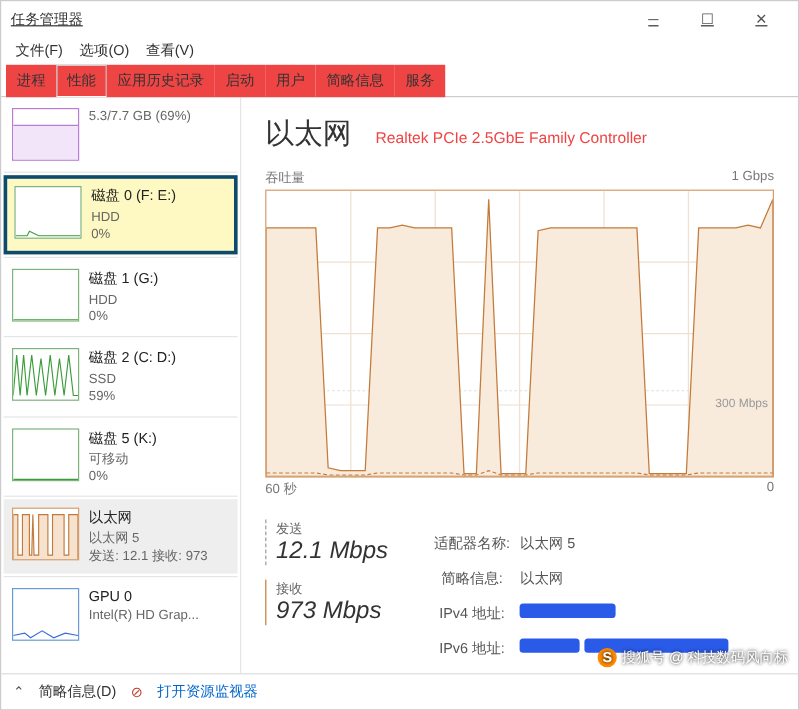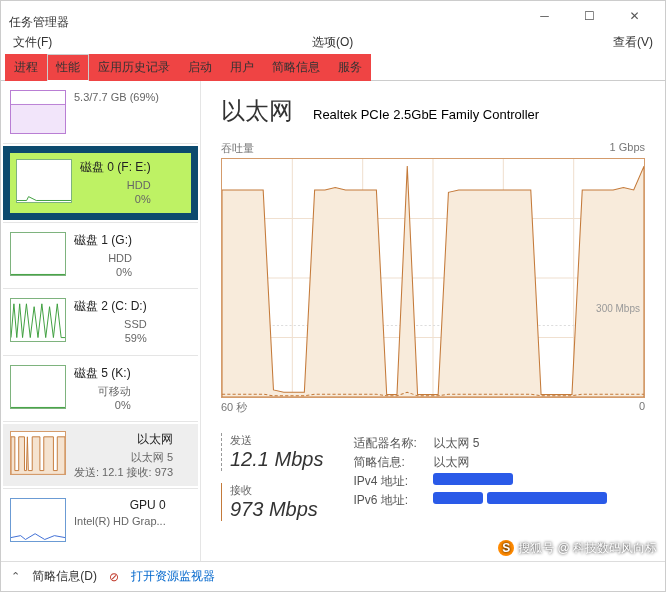--- a/index.html
+++ b/index.html
@@ -1,50 +1,50 @@
 <!DOCTYPE html>
 <html><head>
 <meta charset="utf-8">
 <style>
 * { margin: 0; padding: 0; box-sizing: border-box; font-family: "Microsoft YaHei", "Segoe UI", sans-serif; }
 body { background: #fff; width: 666px; height: 592px; display: flex; flex-direction: column; font-size: 12px; color: #333; position: relative; border: 1px solid #ccc; }
-.titlebar { height: 30px; display: flex; align-items: flex-end; padding: 0 8px; }
+.titlebar { height: 30px; display: flex; align-items: center; padding: 0 8px; text-decoration: underline; }
 .titlebar .title { flex: 1; font-size: 12px; }
 .titlebar .winbtn { width: 45px; height: 30px; display: flex; align-items: center; justify-content: center; color: #555; }
-.menubar { height: 22px; display: flex; align-items: center; padding: 0 6px; gap: 2px; justify-content: space-between; }
+.menubar { height: 22px; display: flex; align-items: center; padding: 0 6px; gap: 2px; }
 .menubar span { padding: 2px 6px; }
 .tabs { display: flex; border-bottom: 1px solid #ccc; padding: 0 4px; }
 .tab { padding: 4px 8px; border: 1px solid transparent; border-bottom: none; position: relative; top: 1px; background: #ef4444; }
 .tab.active { border-color: #ccc; border-bottom: 1px solid #fff; }
 .content { flex: 1; display: flex; overflow: hidden; }
 .sidebar { width: 200px; border-right: 1px solid #e5e5e5; overflow-y: auto; padding: 2px; }
-.side-item { display: flex; align-items: flex-start; padding: 6px; gap: 8px; border: 1px solid transparent; text-align: right; }
-.side-item.selected { background: #bef264; border: 7px solid #0c4a6e; }
+.side-item { display: flex; align-items: flex-start; padding: 6px; gap: 8px; border: 1px solid transparent; }
+.side-item.selected { background: #fef9c3; border: 3px solid #0c4a6e; }
 .side-item.eth-active { background: #eee; }
 .thumb { width: 56px; height: 44px; border: 1px solid #999; background: #fff; position: relative; overflow: hidden; flex-shrink: 0; }
 .thumb.green { border-color: #7eb37e; }
 .thumb.orange { border-color: #d49b6b; }
 .thumb.blue { border-color: #6b9bd4; }
 .side-info .name { font-size: 12px; color: #222; margin-bottom: 2px; }
 .side-info .sub { font-size: 11px; color: #666; line-height: 1.3; }
 .side-divider { border-top: 1px solid #e5e5e5; margin: 2px 0; }
 .main { flex: 1; padding: 14px 20px 10px 20px; display: flex; flex-direction: column; }
 .main-header { display: flex; align-items: baseline; gap: 20px; margin-bottom: 14px; }
 .main-title { font-size: 24px; font-weight: 400; }
-.main-sub { font-size: 13px; color: #000000; }
+.main-sub { font-size: 13px; color: #ef4444; }
 .chart-row { display: flex; justify-content: space-between; font-size: 11px; color: #777; }
 .chart { border: 1px solid #d49b6b; height: 240px; position: relative; background: #fff; margin: 2px 0; }
 .chart svg { width: 100%; height: 100%; display: block; }
 .stats { display: flex; margin-top: 18px; gap: 30px; }
 .stats-left { display: flex; flex-direction: column; gap: 12px; }
 .stat-block { border-left: 1px dotted #999; padding-left: 8px; }
 .stat-label { font-size: 11px; color: #666; }
 .stat-value { font-size: 20px; color: #333; font-style: italic; }
 .stats-right { flex: 1; font-size: 12px; color: #555; }
-.stats-right .row { display: flex; margin: 2px 0; }
+.stats-right .row { display: flex; margin: 12px 0; text-align: center; }
 .stats-right .row .k { width: 80px; }
 .redact { background: #2a5ae8; color: #2a5ae8; border-radius: 3px; display: inline-block; height: 12px; }
 .footer { height: 30px; border-top: 1px solid #ddd; display: flex; align-items: center; padding: 0 10px; gap: 12px; }
 .footer .icon-up { font-size: 11px; color: #555; }
 .footer .link { color: #0066cc; }
 .watermark { position: absolute; right: 8px; bottom: 34px; font-size: 12px; color: #fff; text-shadow: 0 0 3px #000; }
 .watermark .s { background: #ff8a00; color:#fff; border-radius:50%; width:16px; height:16px; display:inline-flex; align-items:center; justify-content:center; font-weight:bold; margin-right:4px;}
 </style>
 </head>
 <body>
@@ -172,21 +172,21 @@
           <line x1="200" y1="0" x2="200" y2="240" stroke="#f0e0d0"></line>
           <line x1="266.6666666666667" y1="0" x2="266.6666666666667" y2="240" stroke="#f0e0d0"></line>
           <line x1="333.3333333333333" y1="0" x2="333.3333333333333" y2="240" stroke="#f0e0d0"></line>
           <line x1="0" y1="60" x2="400" y2="60" stroke="#f0e0d0"></line>
           <line x1="0" y1="120" x2="400" y2="120" stroke="#f0e0d0"></line>
           <line x1="0" y1="180" x2="400" y2="180" stroke="#f0e0d0"></line>
           <line x1="0" y1="168" x2="400" y2="168" stroke="#ddd" stroke-dasharray="2,2"></line>
           <path d="M0 31.19999999999999 L0 31.19999999999999 L9.75609756097561 31.19999999999999 L19.51219512195122 31.19999999999999 L29.268292682926827 31.19999999999999 L39.02439024390244 31.19999999999999 L48.78048780487805 232.8 L58.536585365853654 235.2 L68.29268292682927 235.2 L78.04878048780488 235.2 L87.8048780487805 31.19999999999999 L97.5609756097561 31.19999999999999 L107.31707317073172 28.80000000000001 L117.07317073170731 31.19999999999999 L126.82926829268293 31.19999999999999 L136.58536585365854 31.19999999999999 L146.34146341463415 31.19999999999999 L156.09756097560975 237.6 L165.85365853658536 237.6 L175.609756097561 7.200000000000017 L185.3658536585366 237.6 L195.1219512195122 237.6 L204.8780487804878 237.6 L214.63414634146343 33.599999999999994 L224.39024390243904 31.19999999999999 L234.14634146341461 31.19999999999999 L243.90243902439025 31.19999999999999 L253.65853658536585 31.19999999999999 L263.4146341463415 31.19999999999999 L273.1707317073171 31.19999999999999 L282.9268292682927 31.19999999999999 L292.6829268292683 31.19999999999999 L302.4390243902439 237.6 L312.1951219512195 237.6 L321.95121951219517 237.6 L331.7073170731707 237.6 L341.4634146341463 31.19999999999999 L351.219512195122 31.19999999999999 L360.9756097560976 31.19999999999999 L370.7317073170732 31.19999999999999 L380.4878048780488 28.80000000000001 L390.2439024390244 31.19999999999999 L400 7.200000000000017 L400 240 L0 240 Z" fill="#f8ebdb" stroke="#c47a3a" stroke-width="1"></path>
           <path d="M0 237.12 L0 237.12 L9.75609756097561 237.12 L19.51219512195122 237.12 L29.268292682926827 237.12 L39.02439024390244 237.12 L48.78048780487805 238.8 L58.536585365853654 238.8 L68.29268292682927 238.8 L78.04878048780488 238.8 L87.8048780487805 237.12 L97.5609756097561 237.12 L107.31707317073172 237.12 L117.07317073170731 237.12 L126.82926829268293 237.12 L136.58536585365854 237.12 L146.34146341463415 237.12 L156.09756097560975 238.8 L165.85365853658536 238.8 L175.609756097561 235.2 L185.3658536585366 238.8 L195.1219512195122 238.8 L204.8780487804878 238.8 L214.63414634146343 237.12 L224.39024390243904 237.12 L234.14634146341461 237.12 L243.90243902439025 237.12 L253.65853658536585 237.12 L263.4146341463415 237.12 L273.1707317073171 237.12 L282.9268292682927 237.12 L292.6829268292683 237.12 L302.4390243902439 238.8 L312.1951219512195 238.8 L321.95121951219517 238.8 L331.7073170731707 238.8 L341.4634146341463 237.12 L351.219512195122 237.12 L360.9756097560976 237.12 L370.7317073170732 237.12 L380.4878048780488 237.12 L390.2439024390244 237.12 L400 237.12" fill="none" stroke="#c47a3a" stroke-width="1" stroke-dasharray="3,2"></path>
         </svg>
-      <div style="position:absolute;right:4px;top:144px;font-size:10px;color:#999;">300 Mbps</div>
+      <div style="position:absolute;right:4px;top:172px;font-size:10px;color:#999;">300 Mbps</div>
     </div>
     <div class="chart-row">
         <span>60 秒</span>
         <span>0</span>
       </div>
 
     <div class="stats">
       <div class="stats-left">
         <div class="stat-block" style="border-left-style:dashed;">
           <div class="stat-label">发送</div>

